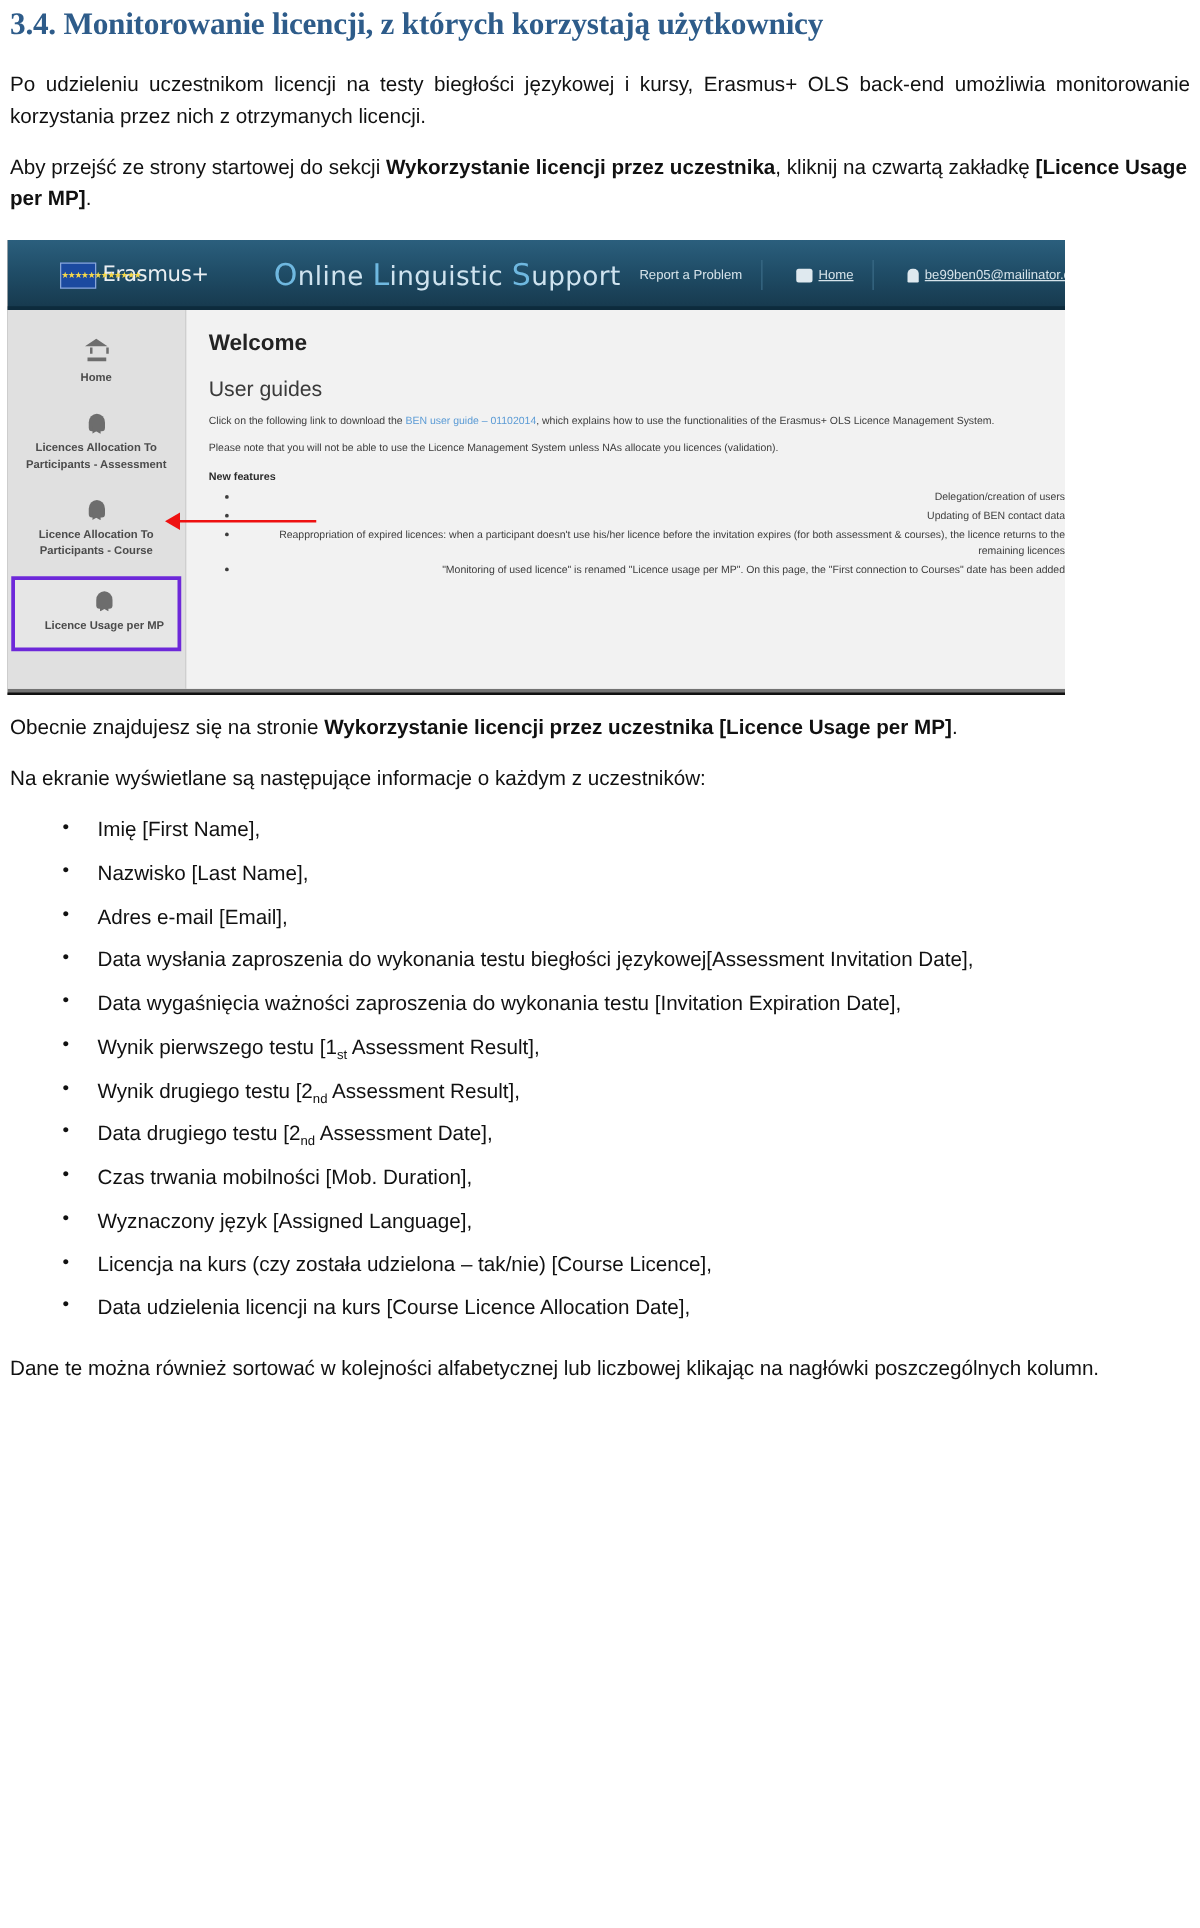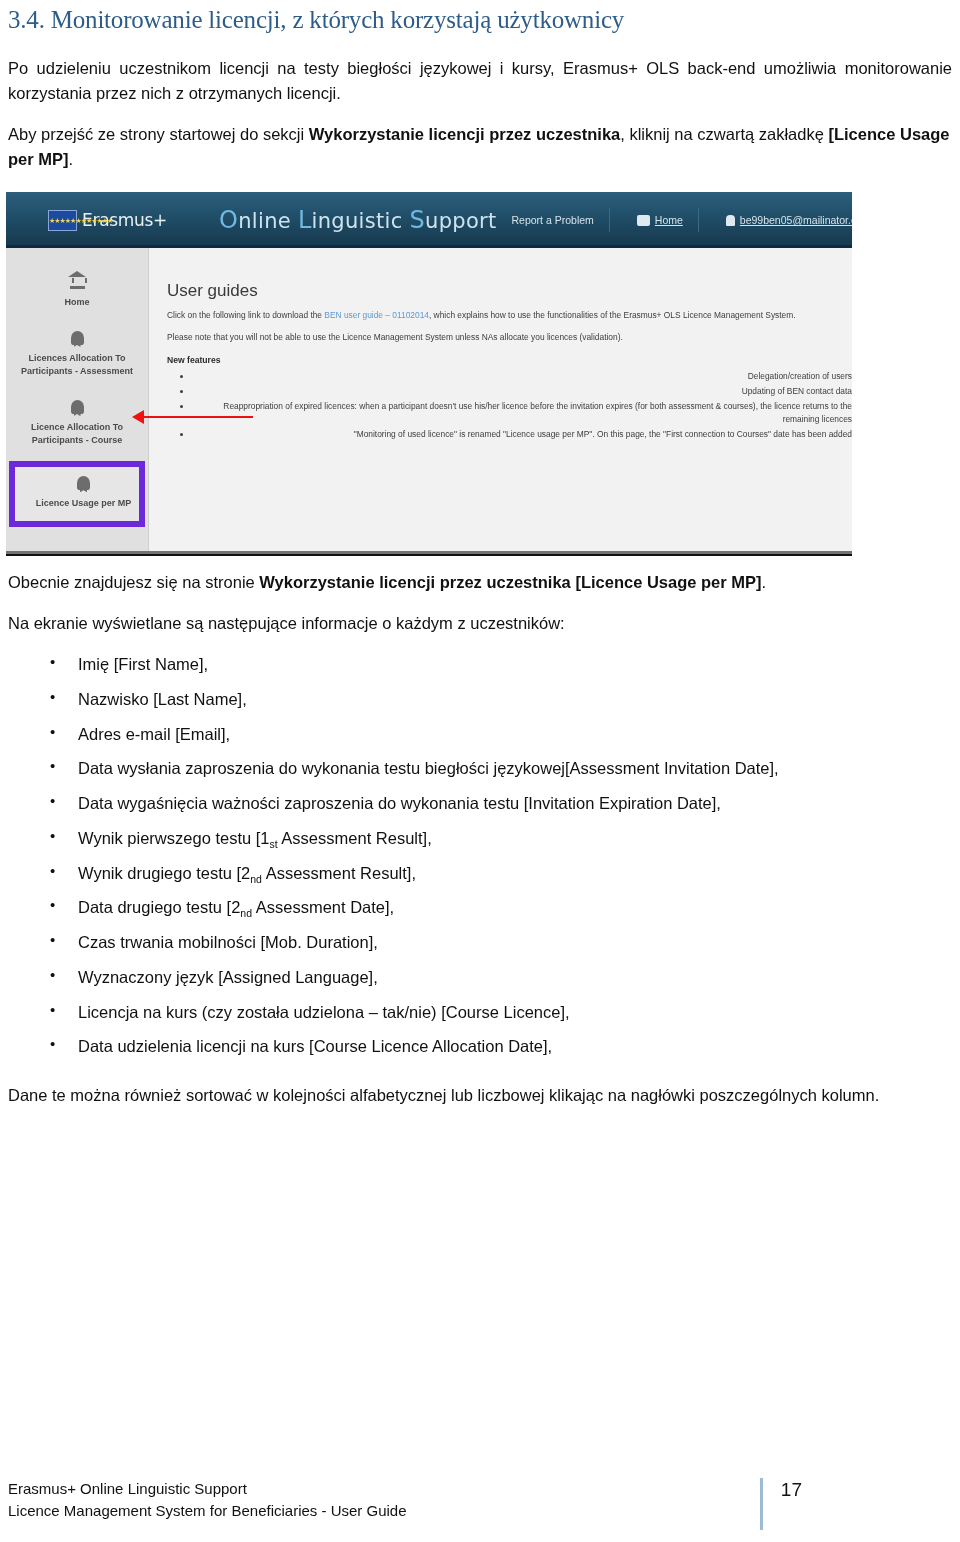--- a/index.html
+++ b/index.html
@@ -21,21 +21,21 @@
     position: relative;
     width: 960px;
     height: 1542px;
     box-sizing: border-box;
     padding: 0 6px;
   }
 
   
   .doc-heading {
     font-family: "Liberation Serif", serif;
-    font-weight: normal;
+    font-weight: bold;
     font-size: 25px;
     color: #2E5C8A;
     letter-spacing: -0.2px;
     margin: 6px 0 0 0;
     padding: 0 0 0 2px;
     line-height: 1.15;
     white-space: nowrap;
   }
 
   
@@ -203,21 +203,21 @@
   .side-ico.badge::after {
     content: "";
     position: absolute;
     left: 3px; top: 9px;
     width: 7px; height: 7px;
     background: #6d6d6d;
     clip-path: polygon(0 0, 100% 0, 100% 100%, 50% 70%, 0 100%);
   }
 
   .side-item.selected {
-    border: 6px solid #6d28d9;
+    border: 3px solid #6d28d9;
     margin: 2px 3px;
     padding: 9px 5px 11px 18px;
     background: #e6e6e6;
   }
 
   .arrow-ann {
     position: absolute;
     left: 137px;
     top: 224px;
     width: 110px;
@@ -385,20 +385,21 @@
           <span class="side-ico badge"></span>
           <span>Licence Allocation To Participants - Course</span>
         </div>
         <div class="side-item selected">
           <span class="side-ico badge"></span>
           <span>Licence Usage per MP</span>
         </div>
       </div>
 
       <div class="shot-main">
+        <div class="sm-h1">Welcome</div>
 
         <div class="sm-h2">User guides</div>
         <p class="sm-p"><span>Click on the following link to download the </span><a href="#">BEN user guide – 01102014</a><span>, which explains how to use the functionalities of the Erasmus+ OLS Licence Management System.</span></p>
 
         <p class="sm-p">Please note that you will not be able to use the Licence Management System unless NAs allocate you licences (validation).</p>
 
         <div class="sm-strong">New features</div>
         <ul class="sm-list">
           <li>Delegation/creation of users</li>
           <li>Updating of BEN contact data</li>
@@ -433,21 +434,14 @@
     <li>Czas trwania mobilności [Mob. Duration],</li>
     <li>Wyznaczony język [Assigned Language],</li>
     <li>Licencja na kurs (czy została udzielona – tak/nie) [Course Licence],</li>
     <li>Data udzielenia licencji na kurs [Course Licence Allocation Date],</li>
   </ul>
 
   <div class="sp-3"></div>
 
   <p class="para">Dane te można również sortować w kolejności alfabetycznej lub liczbowej klikając na nagłówki poszczególnych kolumn.</p>
 
-  <div class="footer">
-    <div class="footer-text"><span>Erasmus+ Online Linguistic Support</span><br><span>Licence Management System for Beneficiaries - User Guide</span></div>
-    <div class="footer-right">
-      <div class="footer-rule"></div>
-      <div class="page-num">17</div>
-    </div>
-  </div>
 
 </div>
 
 </body></html>

